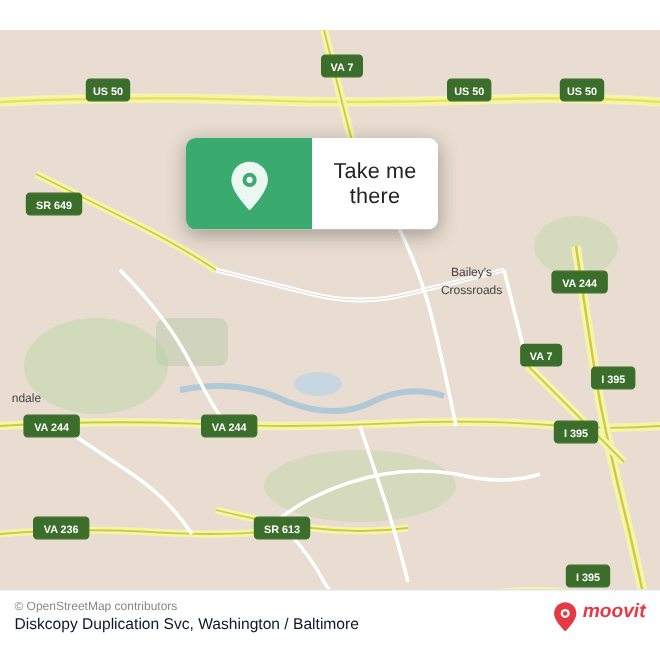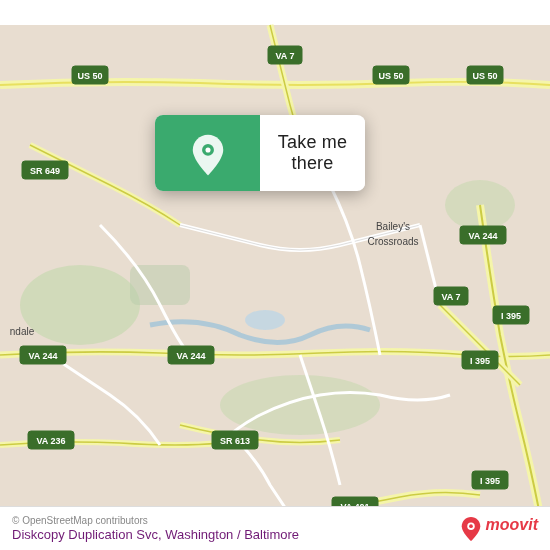--- a/index.html
+++ b/index.html
@@ -65,21 +65,21 @@
       width: 100%;
       padding: 14px 0;
       cursor: pointer;
       text-align: center;
       letter-spacing: 0.01em;
     }
 
     
     #bottom-bar {
       position: absolute;
-      bottom: 0;
+      bottom: 15px;
       left: 0;
       width: 100%;
       background: white;
       padding: 8px 12px;
       display: flex;
       align-items: center;
       justify-content: space-between;
       border-top: 1px solid #ddd;
       font-size: 12px;
     }
@@ -89,21 +89,21 @@
       flex-direction: column;
       gap: 1px;
     }
 
     #copyright-text {
       color: #888;
       font-size: 10px;
     }
 
     #location-title {
-      color: #701a75;
+      color: #0f172a;
       font-size: 13px;
       font-weight: 400;
     }
 
     #moovit-logo {
       display: flex;
       gap: 4px;
     }
 
     #moovit-pin {

